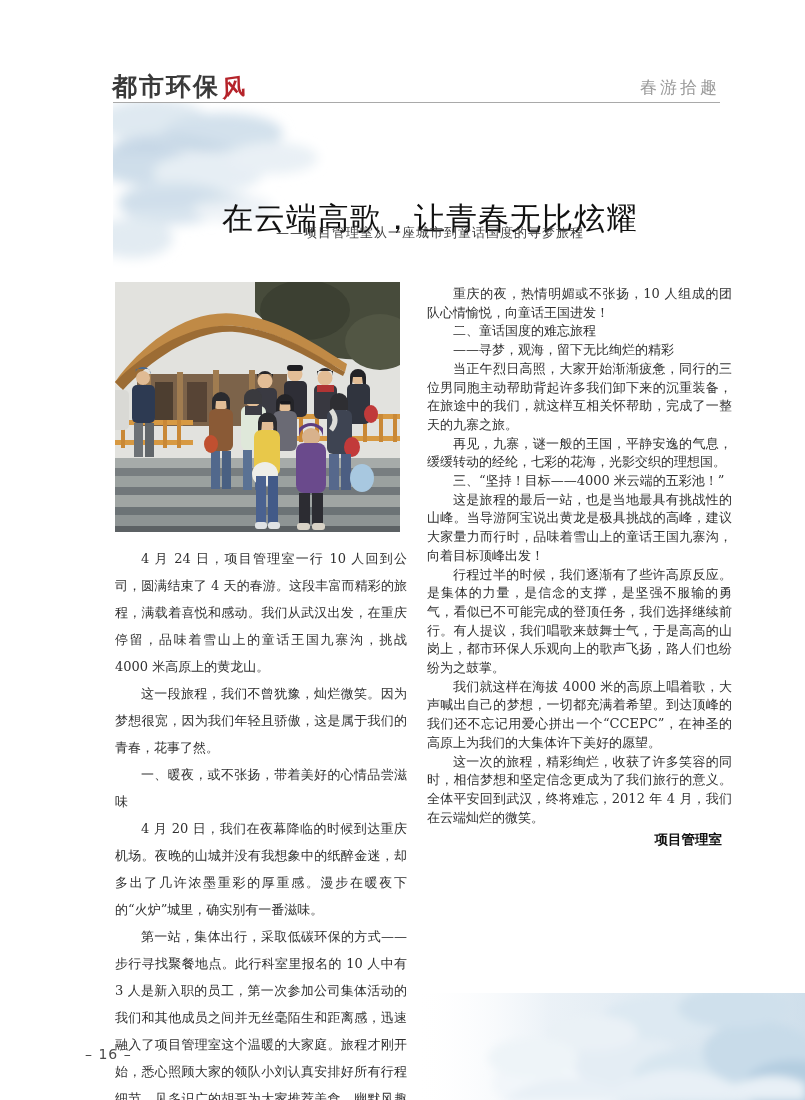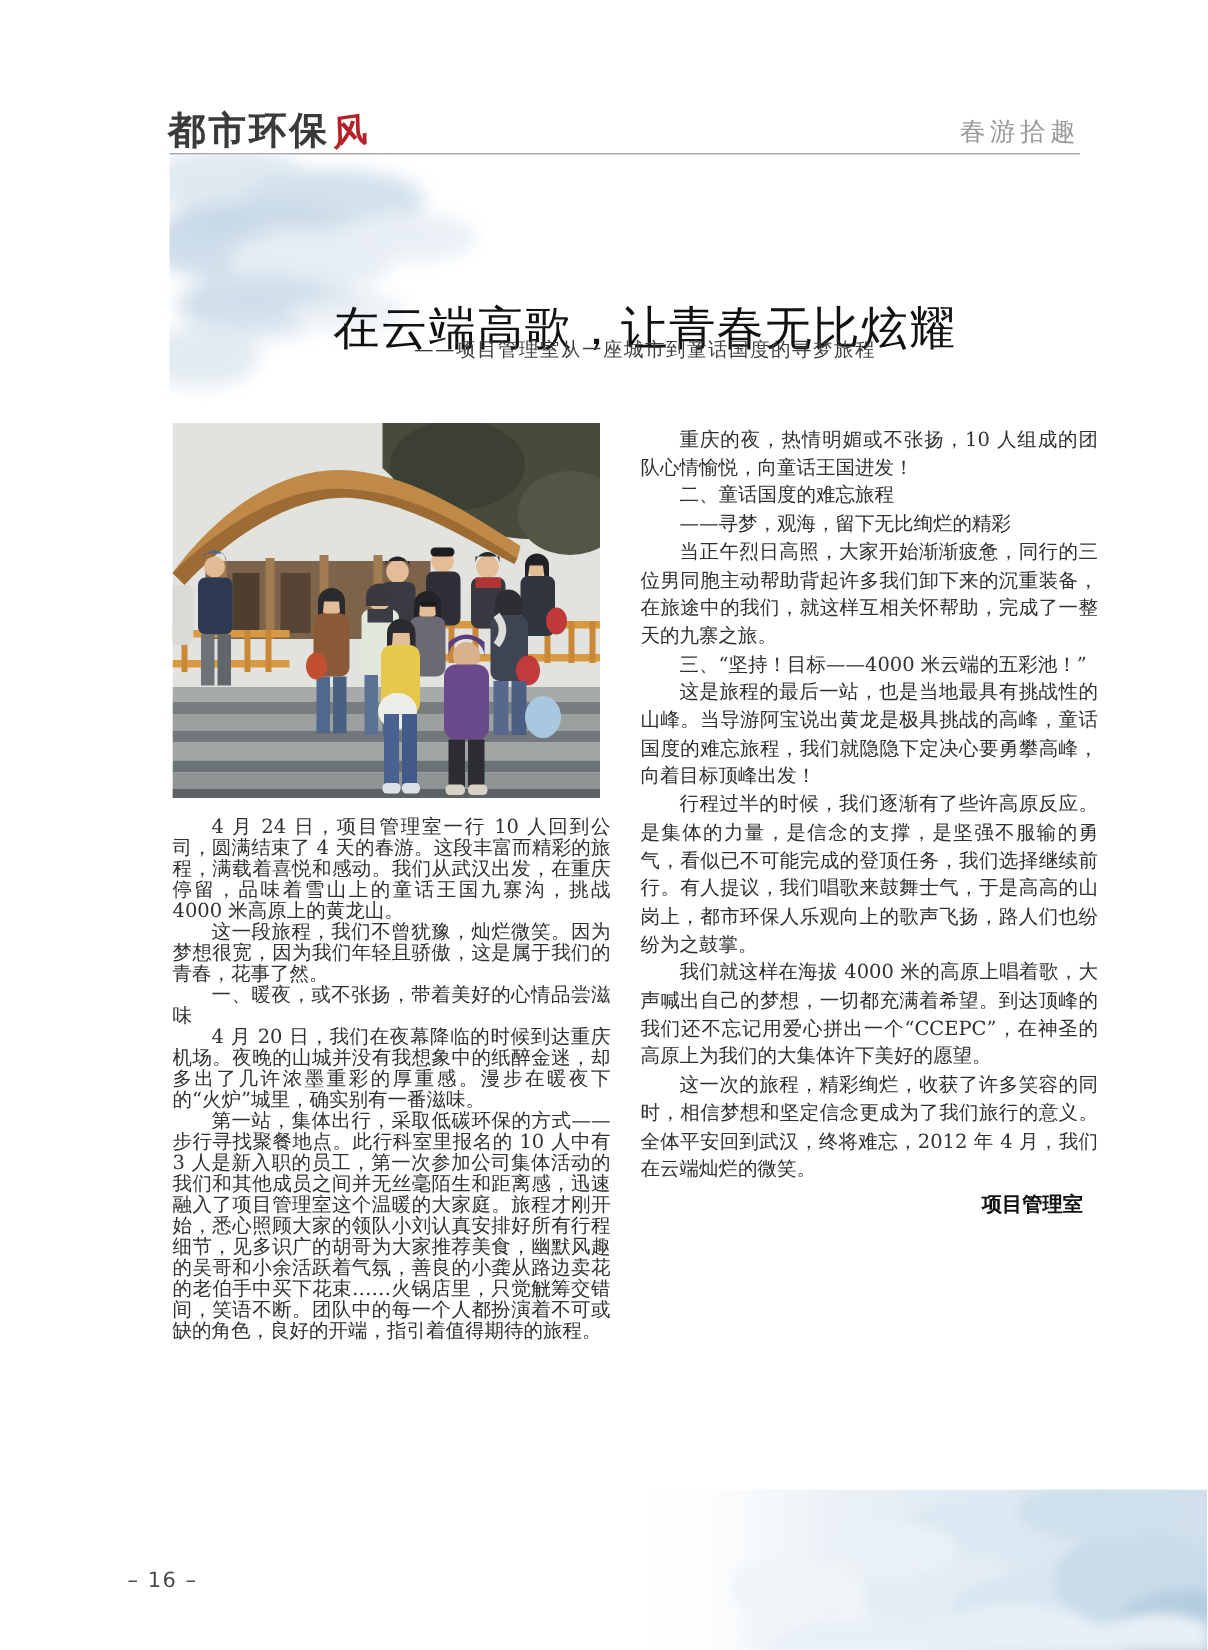--- a/index.html
+++ b/index.html
@@ -23,21 +23,21 @@
   .article-title{position:absolute;left:150px;top:178px;width:560px;text-align:center;
         font-size:31px;font-weight:normal;color:#111;letter-spacing:1px;margin-top:20px;}
   .article-subtitle{position:absolute;left:150px;top:224px;width:560px;text-align:center;
         font-family:"DejaVu Sans","Liberation Sans",sans-serif;font-size:13px;color:#3f3f3f;letter-spacing:1px;}
   
   .col{position:absolute;top:282px;}
   .col-left{left:115px;width:292px;}
   .col-right{left:417px;top:285px;width:305px;margin-left:10px;}
   .photo{width:285px;height:250px;display:block;margin-bottom:13px;}
   .para{margin:0;text-indent:2em;text-align:justify;font-size:13px;color:#303030;}
-  .col-left .para{line-height:14px;}
+  .col-left .para{line-height:27px;}
   .col-right .para{line-height:18.7px;}
   .signature{margin-top:4px;text-align:right;padding-right:10px;font-size:13.5px;font-weight:bold;color:#111;
         font-family:"DejaVu Sans","Liberation Sans",sans-serif;}
   .page-number{position:absolute;left:85px;top:1046px;font-family:"DejaVu Sans","Liberation Sans",sans-serif;
         font-size:14px;color:#4c4c4c;letter-spacing:1px;}
 </style>
 </head>
 <body>
 
 <div class="page">
@@ -203,22 +203,23 @@
         <p class="para">第一站，集体出行，采取低碳环保的方式——步行寻找聚餐地点。此行科室里报名的 10 人中有 3 人是新入职的员工，第一次参加公司集体活动的我们和其他成员之间并无丝毫陌生和距离感，迅速融入了项目管理室这个温暖的大家庭。旅程才刚开始，悉心照顾大家的领队小刘认真安排好所有行程细节，见多识广的胡哥为大家推荐美食，幽默风趣的吴哥和小余活跃着气氛，善良的小龚从路边卖花的老伯手中买下花束……火锅店里，只觉觥筹交错间，笑语不断。团队中的每一个人都扮演着不可或缺的角色，良好的开端，指引着值得期待的旅程。</p>
       </div>
   </div>
 
   <div class="col col-right">
     <div>
         <p class="para">重庆的夜，热情明媚或不张扬，10 人组成的团队心情愉悦，向童话王国进发！</p>
         <p class="para">二、童话国度的难忘旅程</p>
         <p class="para">——寻梦，观海，留下无比绚烂的精彩</p>
         <p class="para">当正午烈日高照，大家开始渐渐疲惫，同行的三位男同胞主动帮助背起许多我们卸下来的沉重装备，在旅途中的我们，就这样互相关怀帮助，完成了一整天的九寨之旅。</p>
+        <p class="para">再见，九寨，谜一般的王国，平静安逸的气息，缓缓转动的经纶，七彩的花海，光影交织的理想国。</p>
         <p class="para">三、“坚持！目标——4000 米云端的五彩池！”</p>
-        <p class="para">这是旅程的最后一站，也是当地最具有挑战性的山峰。当导游阿宝说出黄龙是极具挑战的高峰，童话国度的难忘旅程，我们就隐隐下定决心要勇攀高峰，向着目标顶峰出发！</p>
+        <p class="para">这是旅程的最后一站，也是当地最具有挑战性的山峰。当导游阿宝说出黄龙是极具挑战的高峰，建议大家量力而行时，品味着雪山上的童话王国九寨沟，向着目标顶峰出发！</p>
         <p class="para">行程过半的时候，我们逐渐有了些许高原反应。是集体的力量，是信念的支撑，是坚强不服输的勇气，看似已不可能完成的登顶任务，我们选择继续前行。有人提议，我们唱歌来鼓舞士气，于是高高的山岗上，都市环保人乐观向上的歌声飞扬，路人们也纷纷为之鼓掌。</p>
         <p class="para">我们就这样在海拔 4000 米的高原上唱着歌，大声喊出自己的梦想，一切都充满着希望。到达顶峰的我们还不忘记用爱心拼出一个“CCEPC”，在神圣的高原上为我们的大集体许下美好的愿望。</p>
         <p class="para">这一次的旅程，精彩绚烂，收获了许多笑容的同时，相信梦想和坚定信念更成为了我们旅行的意义。全体平安回到武汉，终将难忘，2012 年 4 月，我们在云端灿烂的微笑。</p>
       </div>
     <div class="signature">项目管理室</div>
   </div>
 
   <div class="page-number">– 16 –</div>
 
   <svg class="cloud-br" viewBox="0 0 392 107" preserveAspectRatio="none">

